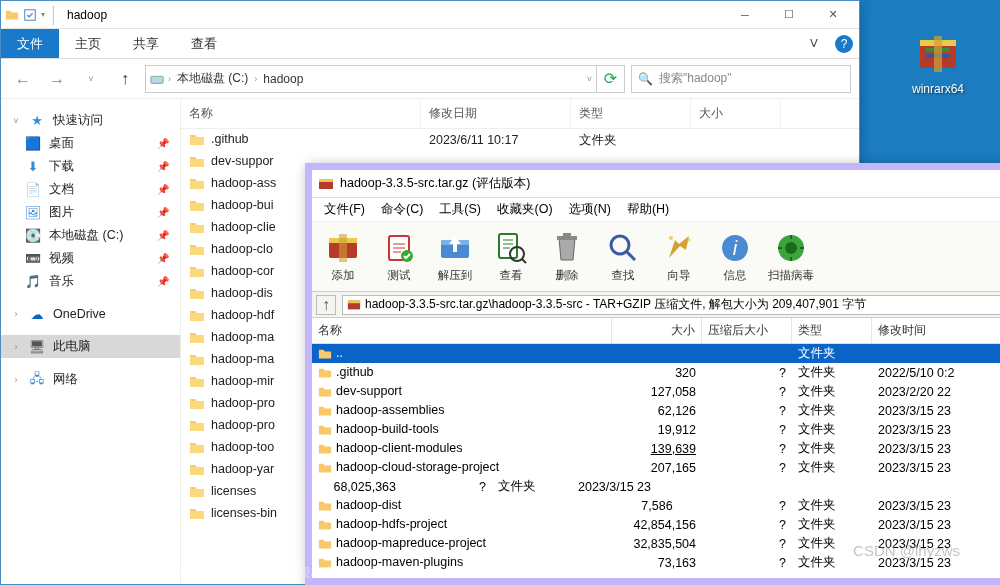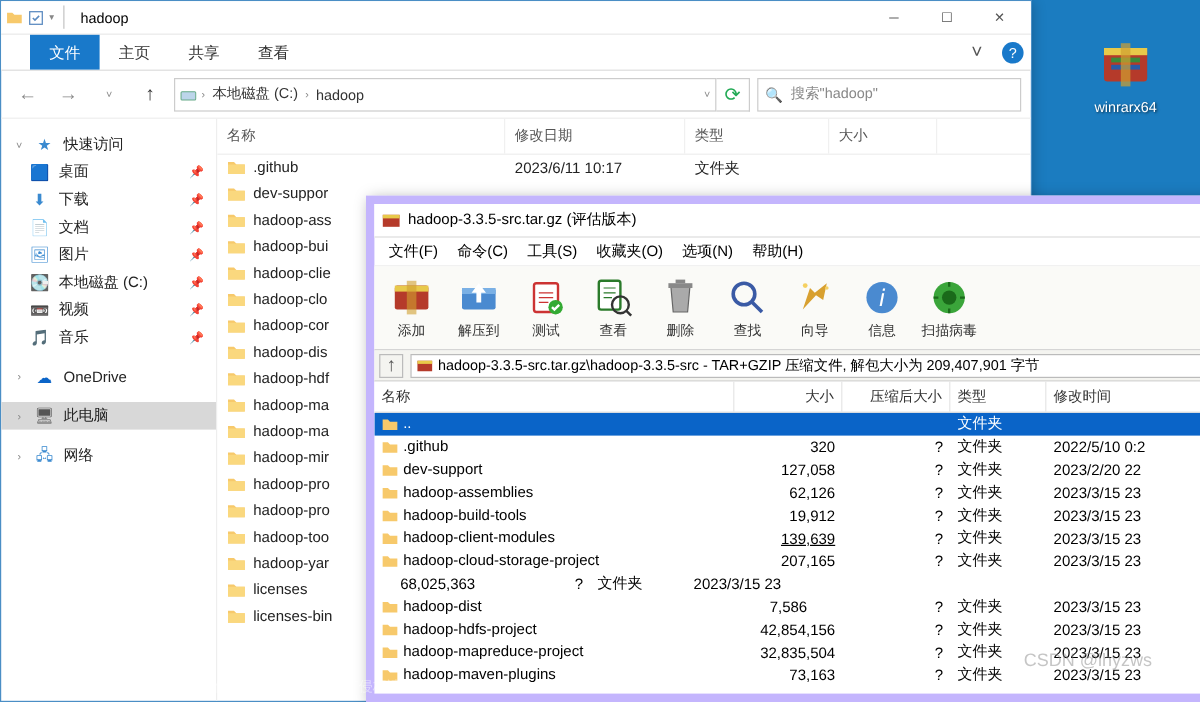--- a/index.html
+++ b/index.html
@@ -7,21 +7,21 @@
 
 
 .explorer { position: absolute; left: 0; top: 0; width: 860px; height: 585px; background: #fff; border: 1px solid #4a8ec5; box-shadow: 2px 2px 10px rgba(0,0,0,0.2); }
 .exp-titlebar { height: 28px; background: #fff; display: flex; align-items: center; padding: 0 4px; border-bottom: 1px solid #e5e5e5;}
 .exp-titlebar .qat { display:flex; gap:4px; align-items:center; }
 .exp-titlebar .qat svg { width:14px; height:14px; }
 .exp-titlebar .title { margin-left: 8px; font-size: 12px; color: #000; }
 .exp-titlebar .winbtns { margin-left: auto; display: flex; }
 .exp-titlebar .winbtns div { width: 44px; height: 28px; display:flex; align-items:center; justify-content:center; color:#555; font-size:11px;}
 
-.exp-ribbon { height: 30px; background: #fff; display:flex; align-items:stretch; border-bottom: 1px solid #ddd; padding-left: 24px;}
+.exp-ribbon { height: 30px; background: #fff; display:flex; align-items:stretch; border-bottom: 1px solid #ddd;}
 .exp-ribbon .tab { padding: 0 16px; font-size: 13px; color:#333; display:flex; align-items:center; cursor:pointer;}
 .exp-ribbon .tab.file { background:#1979ca; color:#fff; }
 .exp-ribbon .rfill { flex:1; }
 .exp-ribbon .rctl { width:30px; display:flex; align-items:center; justify-content:center; color:#555;}
 .help-circ { width:18px;height:18px;border-radius:50%;background:#1979ca;color:#fff;font-size:12px;display:flex;align-items:center;justify-content:center;}
 
 .exp-addr { height: 40px; display:flex; align-items:center; gap:6px; padding:4px 8px; border-bottom:1px solid #eee;}
 .navbtn { width:28px; height:28px; display:flex; align-items:center; justify-content:center; color:#888; cursor:pointer; }
 .navbtn.active { color:#333; }
 .breadcrumb { flex:1; height:28px; border:1px solid #ccc; display:flex; align-items:center; padding:0 4px; font-size:12px; color:#333; gap:4px;}
@@ -60,21 +60,21 @@
 .wr-toolbar { height:70px; display:flex; align-items:center; gap:2px; padding:2px 4px; border-bottom:1px solid #ccc; background:#fafaf7;}
 .wr-tool { width:54px; height:64px; display:flex; flex-direction:column; align-items:center; justify-content:center; gap:2px; font-size:11.5px; color:#333; cursor:pointer; border:1px solid transparent;}
 .wr-tool .ticon { width:36px; height:36px; display:flex; align-items:center; justify-content:center;}
 .wr-path { height:26px; display:flex; align-items:center; padding:2px 4px; gap:6px; border-bottom:1px solid #ccc; background:#f4f4f0;}
 .wr-path .up { width:20px;height:20px;border:1px solid #bbb;display:flex;align-items:center;justify-content:center;color:#555;}
 .wr-path .pathbox { flex:1; height:20px; border:1px solid #bbb; background:#fff; font-size:12px; padding:0 4px; display:flex; align-items:center; gap:4px;}
 .wr-cols { display:flex; font-size:12px; color:#333; background:#fff; border-bottom:1px solid #ddd;}
 .wr-cols div { padding:4px 6px; border-right:1px solid #e5e5e5;}
 .wc-name { width:300px;}
 .wc-size { width:90px; text-align:right;}
-.wc-packed { width:90px; text-align:right;}
+.wc-packed { width:90px; text-align:left;}
 .wc-type { width:80px;}
 .wc-date { flex:1;}
 .wr-rows { font-size:12.5px; color:#000; overflow:hidden;}
 .wr-row { display:flex; align-items:center; height:19px;}
 .wr-row.sel { background:#0a64c8; color:#fff;}
 .wr-row .cell { padding:0 6px; overflow:hidden; white-space:nowrap;}
 .fico { width:14px;height:14px;display:inline-block;vertical-align:middle;margin-right:4px;}
 
 
 .desktop-ico { position:absolute; width:80px; text-align:center; color:#fff; font-size:12px; text-shadow:1px 1px 2px rgba(0,0,0,0.6);}
@@ -445,37 +445,37 @@
             <rect x="4" y="8" width="28" height="20" rx="2" fill="#b53a2a"></rect>
             <rect x="4" y="8" width="28" height="5" fill="#e8c94a"></rect>
             <rect x="14" y="4" width="8" height="28" fill="#d0a030" opacity="0.6"></rect>
           </svg>
         </div>
         <span>添加</span>
       </div>
       <div class="wr-tool">
         <div class="ticon">
           <svg viewBox="0 0 36 36">
-            <rect x="4" y="10" width="28" height="18" rx="2" fill="#4a8ad0"></rect>
-            <rect x="4" y="10" width="28" height="5" fill="#7ab0e5"></rect>
-            <path d="M18 6l6 8h-4v8h-4v-8h-4z" fill="#fff"></path>
-          </svg>
-        </div>
-        <span>解压到</span>
-      </div>
-      <div class="wr-tool">
-        <div class="ticon">
-          <svg viewBox="0 0 36 36">
             <rect x="8" y="6" width="20" height="24" rx="2" fill="#fff" stroke="#c33" stroke-width="2"></rect>
             <path d="M12 14h12M12 18h12M12 22h8" stroke="#c33"></path>
             <circle cx="26" cy="26" r="6" fill="#3a3"></circle>
             <path d="M23 26l2 2 4-4" stroke="#fff" stroke-width="2" fill="none"></path>
           </svg>
         </div>
         <span>测试</span>
+      </div>
+      <div class="wr-tool">
+        <div class="ticon">
+          <svg viewBox="0 0 36 36">
+            <rect x="4" y="10" width="28" height="18" rx="2" fill="#4a8ad0"></rect>
+            <rect x="4" y="10" width="28" height="5" fill="#7ab0e5"></rect>
+            <path d="M18 6l6 8h-4v8h-4v-8h-4z" fill="#fff"></path>
+          </svg>
+        </div>
+        <span>解压到</span>
       </div>
       <div class="wr-tool">
         <div class="ticon">
           <svg viewBox="0 0 36 36">
             <rect x="6" y="4" width="18" height="24" rx="2" fill="#fff" stroke="#2a7a2a" stroke-width="2"></rect>
             <path d="M10 10h10M10 14h10M10 18h7" stroke="#2a7a2a"></path>
             <circle cx="24" cy="24" r="7" fill="none" stroke="#333" stroke-width="2"></circle>
             <path d="M29 29l4 4" stroke="#333" stroke-width="2"></path>
           </svg>
         </div>

